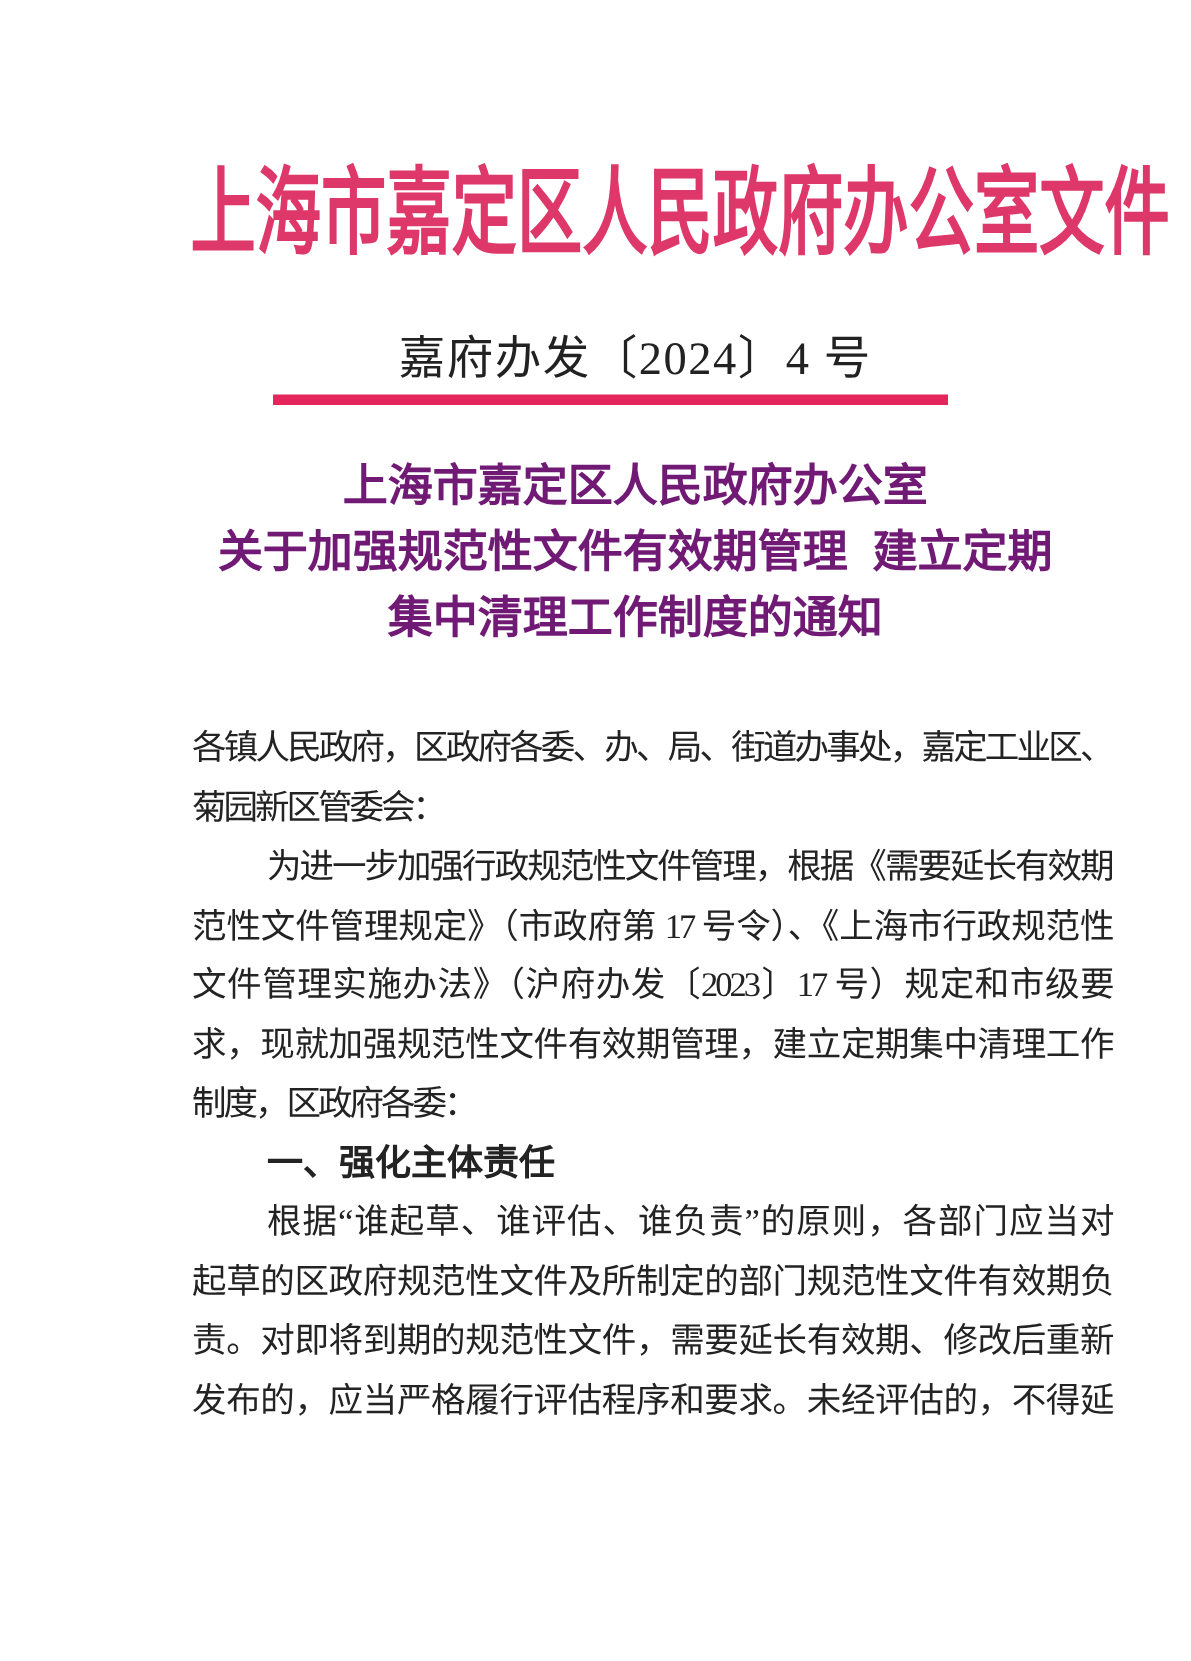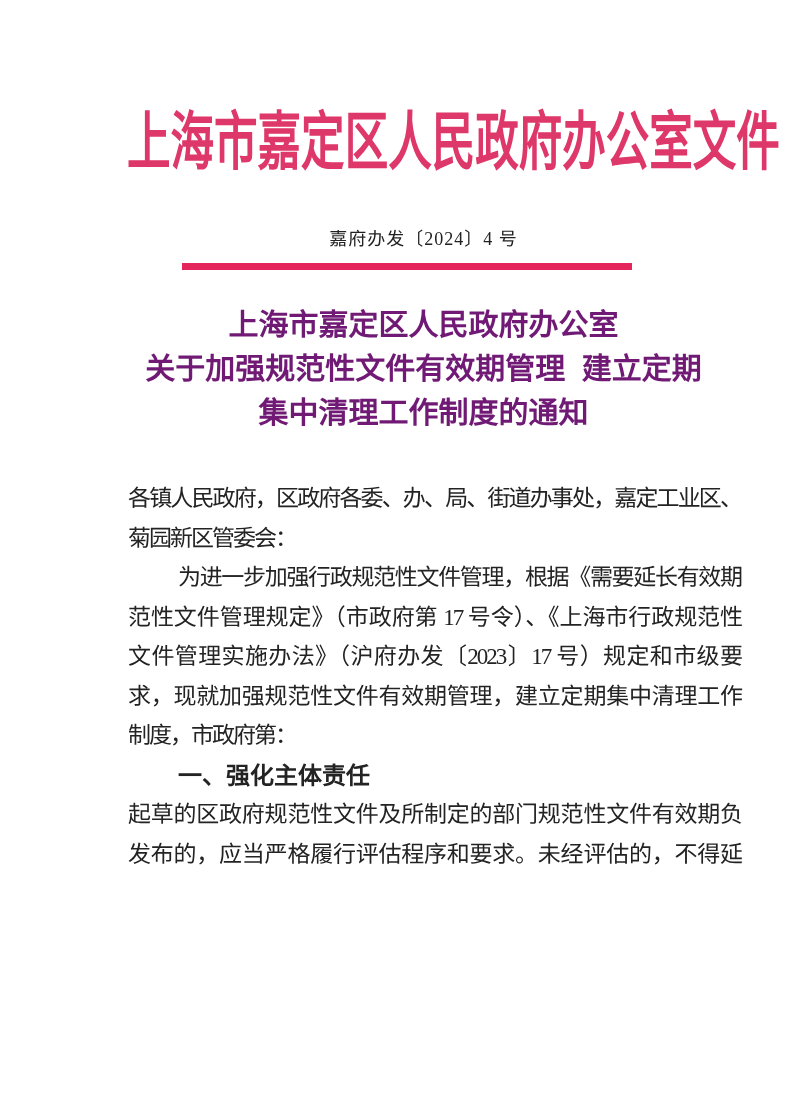--- a/index.html
+++ b/index.html
@@ -30,21 +30,21 @@
     transform: scaleX(0.68);
     transform-origin: 50% 50%;
   }
   
   .doc-number {
     position: absolute;
     top: 224px;
     left: 117px;
     width: 613px;
     text-align: center;
-    font-size: 18px;
+    font-size: 31px;
     line-height: 30px;
     letter-spacing: 1px;
     color: #222222;
   }
   
   .red-rule {
     position: absolute;
     top: 263px;
     left: 182px;
     width: 450px;
@@ -122,21 +122,23 @@
     <div class="t3">集中清理工作制度的通知</div>
   </div>
 
   <div class="body-text">
     <div class="bline fill">各镇人民政府，区政府各委、办、局、街道办事处，嘉定工业区、</div>
     <div class="bline">菊园新区管委会：</div>
     <div class="bline indent fill">为进一步加强行政规范性文件管理，根据《需要延长有效期</div>
     <div class="bline fill">范性文件管理规定》（市政府第 17 号令）、《上海市行政规范性</div>
     <div class="bline fill">文件管理实施办法》（沪府办发〔2023〕17 号）规定和市级要</div>
     <div class="bline fill">求，现就加强规范性文件有效期管理，建立定期集中清理工作</div>
-    <div class="bline">制度，市政府第：</div>
+    <div class="bline">制度，区政府各委：</div>
     <div class="bline indent heading">一、强化主体责任</div>
+    <div class="bline indent fill">根据“谁起草、谁评估、谁负责”的原则，各部门应当对</div>
     <div class="bline fill">起草的区政府规范性文件及所制定的部门规范性文件有效期负</div>
+    <div class="bline fill">责。对即将到期的规范性文件，需要延长有效期、修改后重新</div>
     <div class="bline fill">发布的，应当严格履行评估程序和要求。未经评估的，不得延</div>
   </div>
 
   <div class="page-number">— 1 —</div>
 
 </div>
 
 </body></html>

